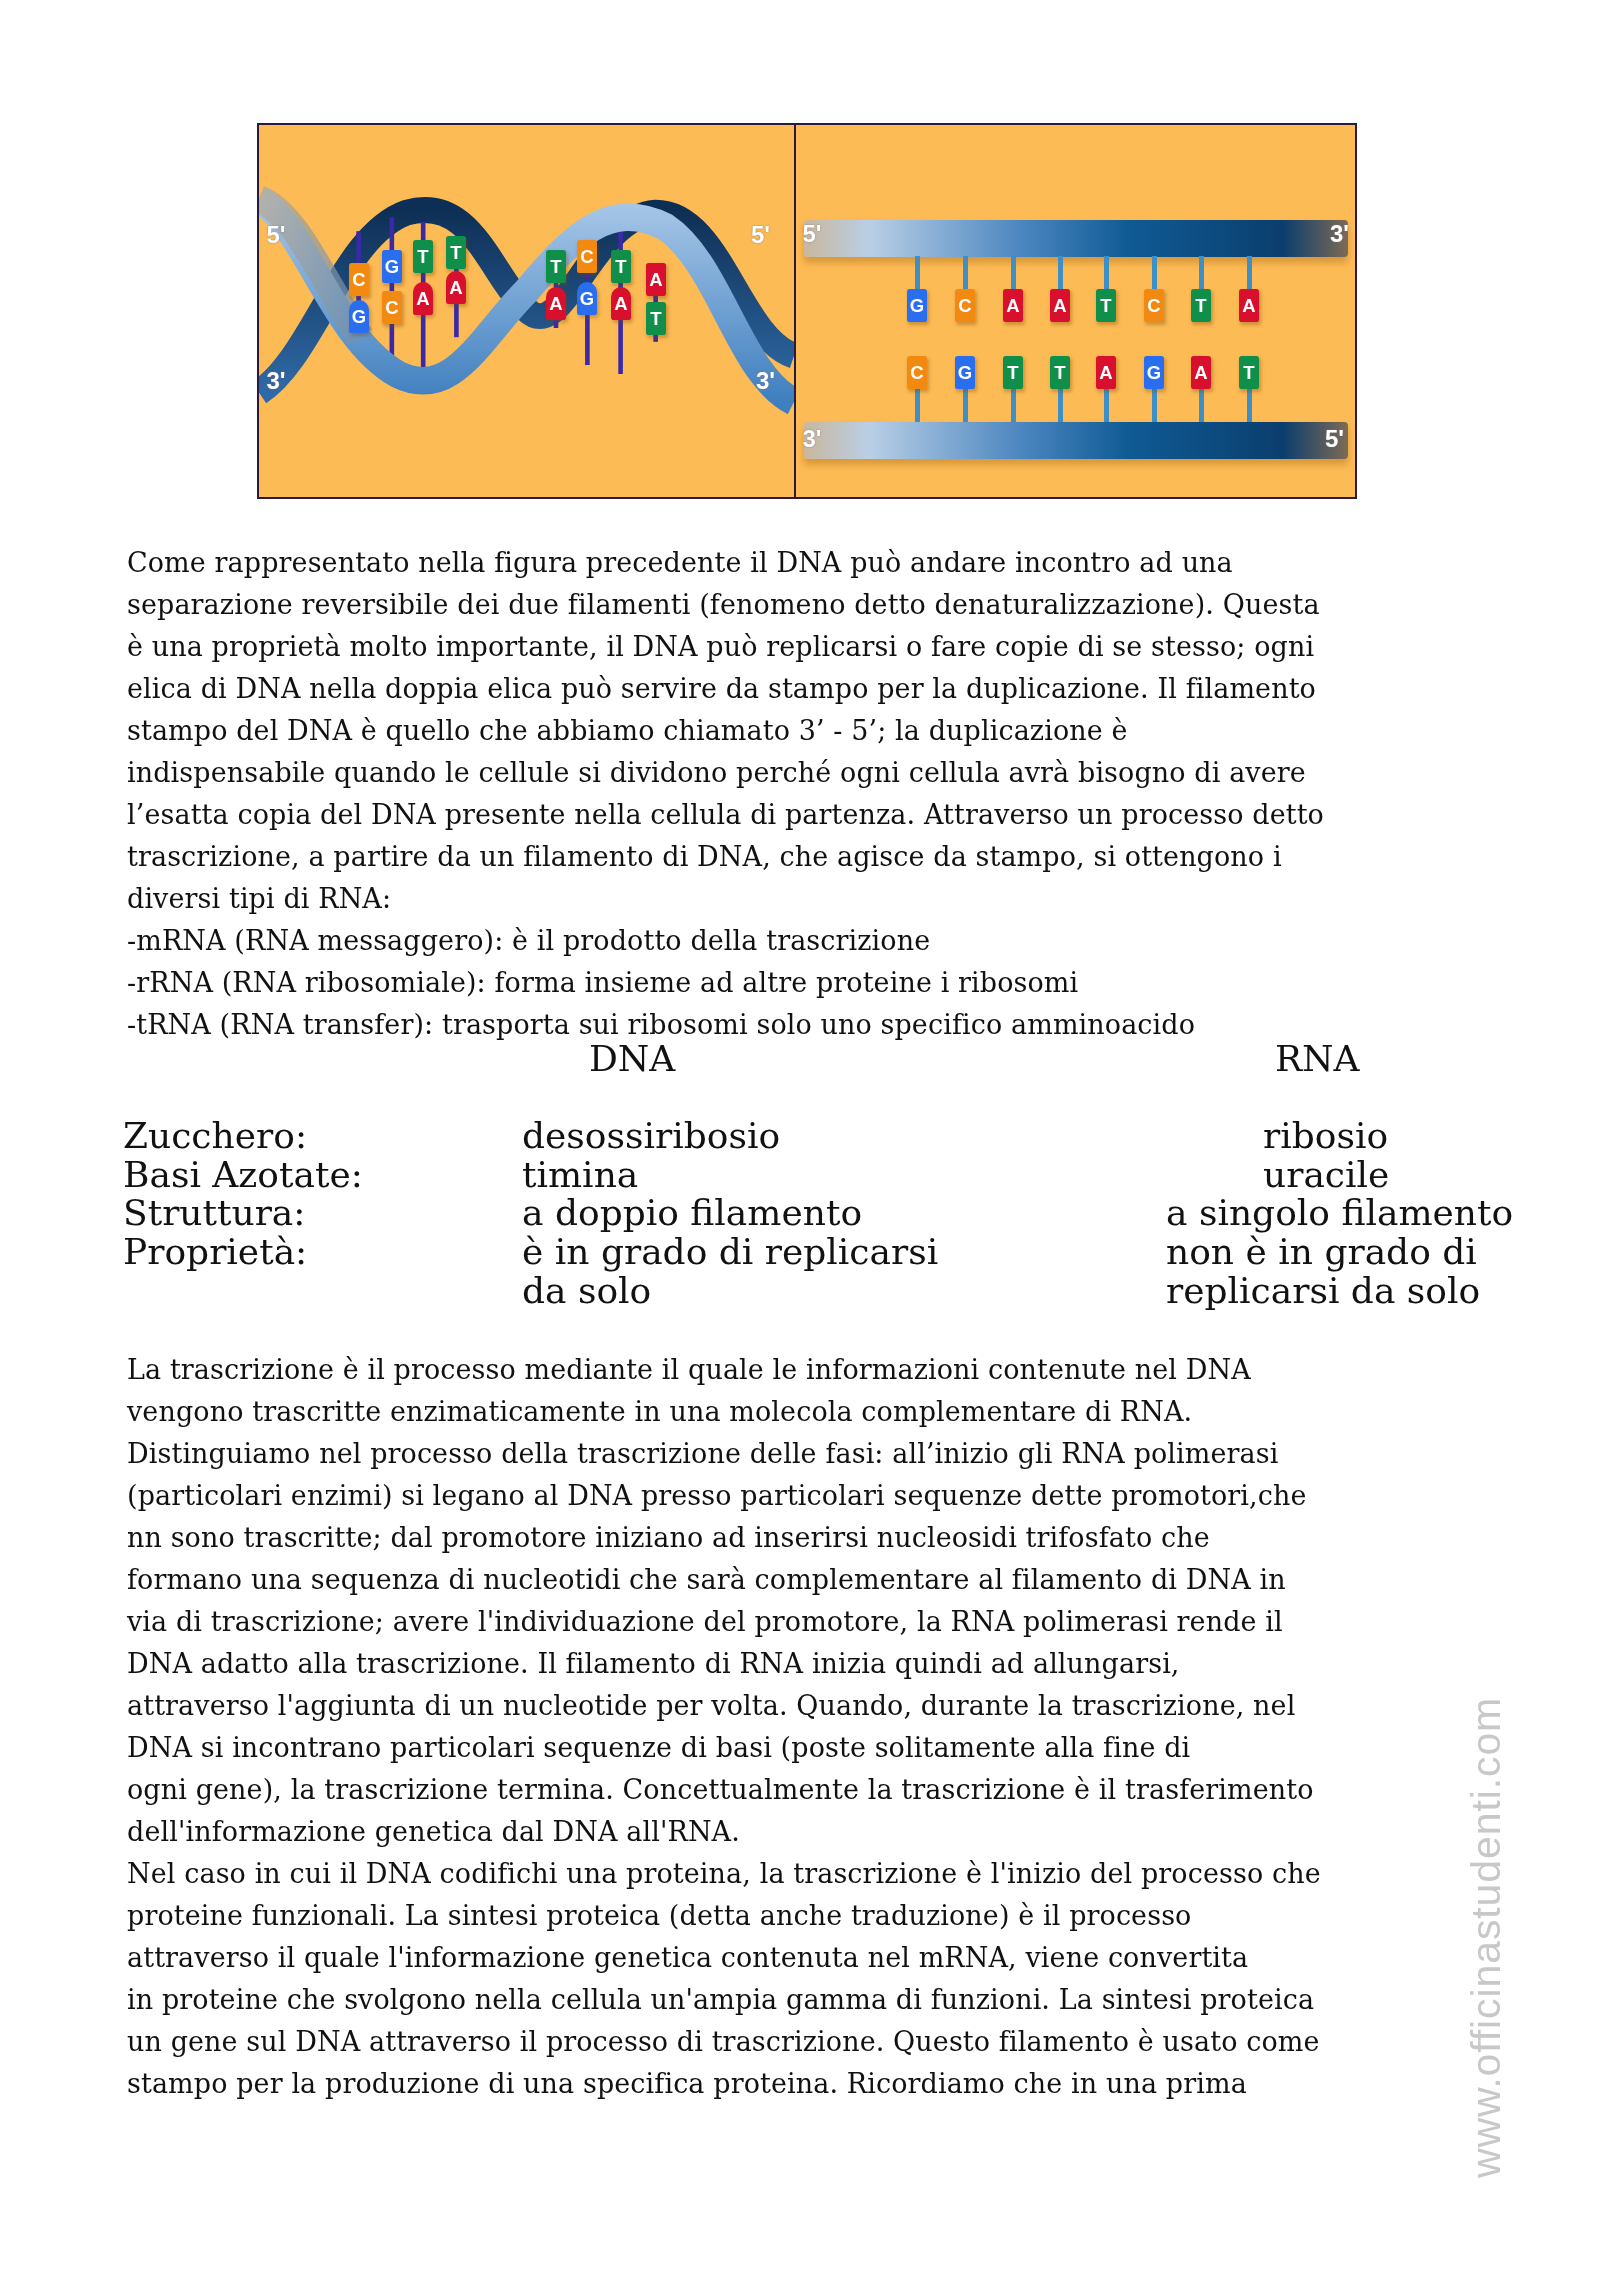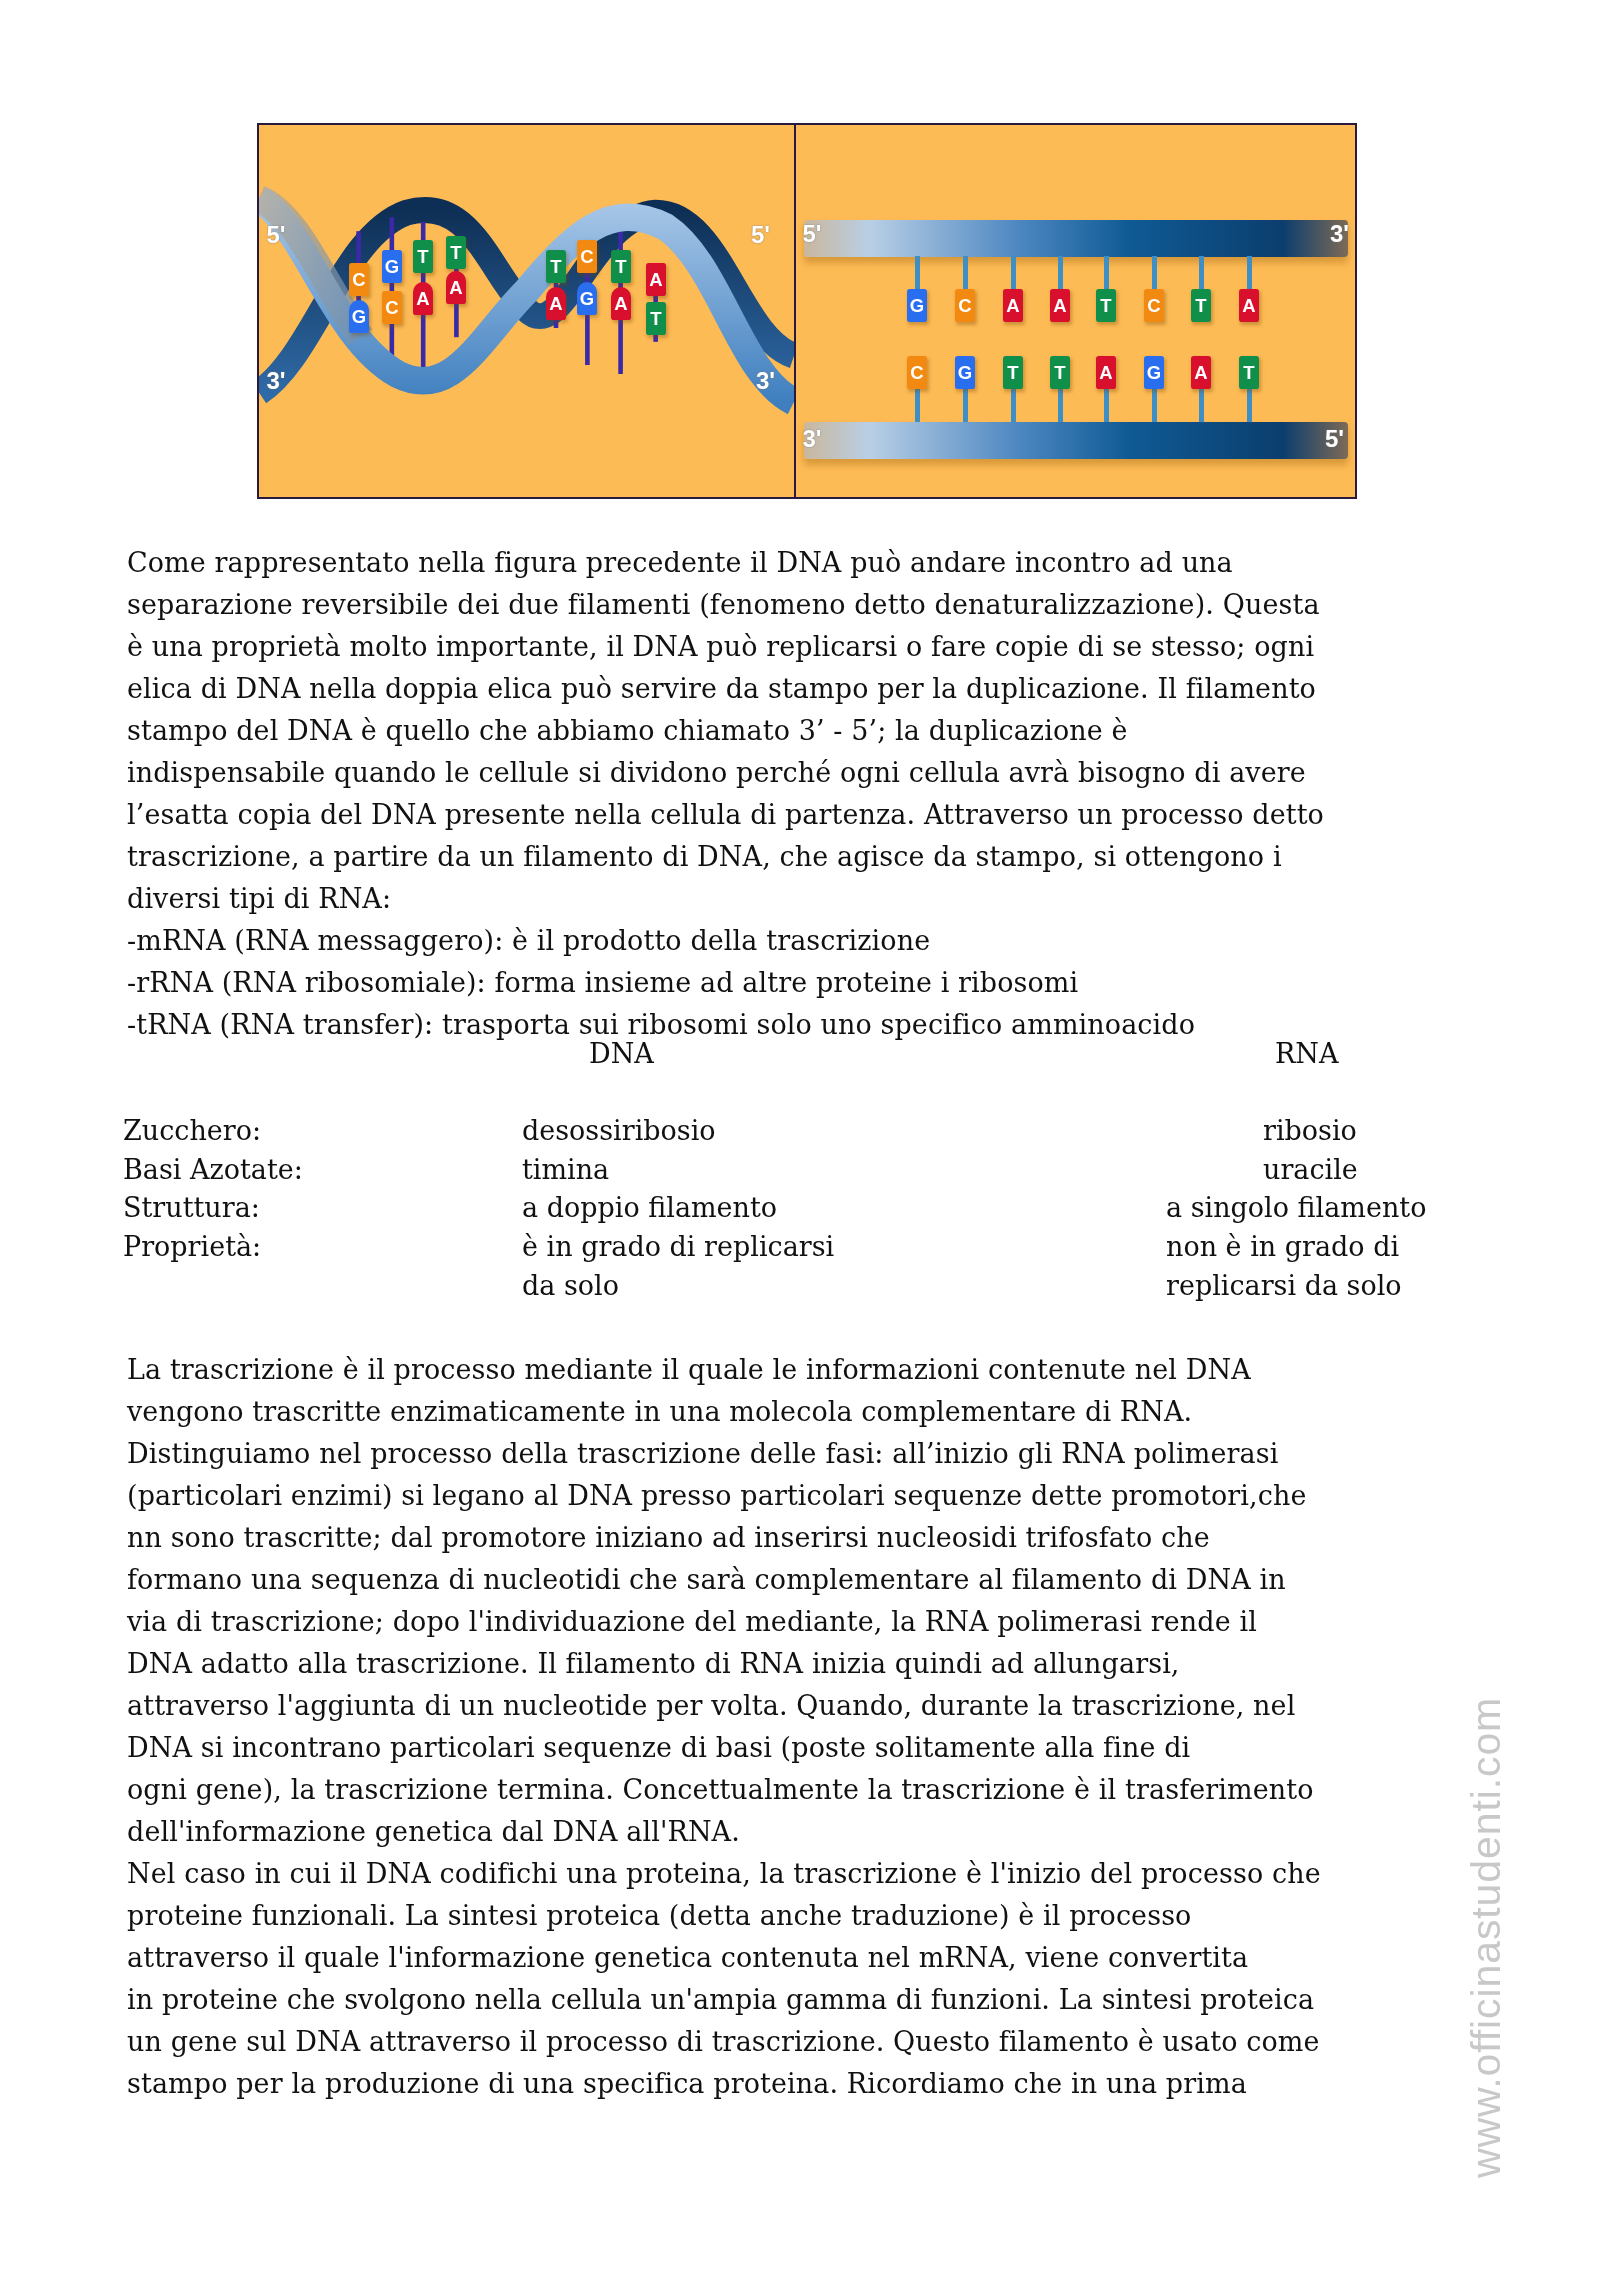--- a/index.html
+++ b/index.html
@@ -16,21 +16,21 @@
           font-family:"Liberation Sans",sans-serif; font-weight:bold; font-size:18.5px;
           display:flex; align-items:center; justify-content:center;
           box-shadow:1.8px 2.8px 3.7px rgba(120,70,0,.35); }
   .strand-bar { position:absolute; left:7.4px; right:7.4px; height:37px; border-radius:3.7px;
                 background:linear-gradient(90deg,#c9b79d 0%,#b9cfe6 12%,#4b86c0 40%,#0f5a94 60%,#0b3e6e 88%,#7d6a55 100%);
                 box-shadow:0 5.5px 7.4px rgba(150,90,10,.35); }
   .stick { position:absolute; width:4.6px; background:#3e8fc6; }
   .text-block { position:absolute; left:123px; width:1375px; font-size:27px; line-height:38px;
                 letter-spacing:0.1px; }
   .text-block p { margin:4px; white-space:nowrap; }
-  .table-row { position:absolute; left:123px; width:1375px; height:38px; font-size:27px; }
+  .table-row { position:absolute; left:123px; width:1375px; height:38px; font-size:36px; }
   .table-row span { position:absolute; top:0; white-space:nowrap; }
   .watermark { position:absolute; left:1463px; top:2178px; transform-origin:0 0; transform:rotate(-90deg);
                font-family:"Liberation Sans",sans-serif; font-size:41px; color:#c8c8c8; letter-spacing:0.9px;
                white-space:nowrap; }
 </style>
 </head>
 <body>
 
 <div class="figure">
 
@@ -184,21 +184,21 @@
   </div>
 </div>
 
 <div class="text-block" style="top:1347px">
   <p>La trascrizione è il processo mediante il quale le informazioni contenute nel DNA</p>
   <p>vengono trascritte enzimaticamente in una molecola complementare di RNA.</p>
   <p>Distinguiamo nel processo della trascrizione delle fasi: all’inizio gli RNA polimerasi</p>
   <p>(particolari enzimi) si legano al DNA presso particolari sequenze dette promotori,che</p>
   <p>nn sono trascritte; dal promotore iniziano ad inserirsi nucleosidi trifosfato che</p>
   <p>formano una sequenza di nucleotidi che sarà complementare al filamento di DNA in</p>
-  <p>via di trascrizione; dopo l'individuazione del mediante, la RNA polimerasi rende il</p>
+  <p>via di trascrizione; avere l'individuazione del promotore, la RNA polimerasi rende il</p>
   <p>DNA adatto alla trascrizione. Il filamento di RNA inizia quindi ad allungarsi,</p>
   <p>attraverso l'aggiunta di un nucleotide per volta. Quando, durante la trascrizione, nel</p>
   <p>DNA si incontrano particolari sequenze di basi (poste solitamente alla fine di</p>
   <p>ogni gene), la trascrizione termina. Concettualmente la trascrizione è il trasferimento</p>
   <p>dell'informazione genetica dal DNA all'RNA.</p>
   <p>Nel caso in cui il DNA codifichi una proteina, la trascrizione è l'inizio del processo che</p>
   <p>proteine funzionali. La sintesi proteica (detta anche traduzione) è il processo</p>
   <p>attraverso il quale l'informazione genetica contenuta nel mRNA, viene convertita</p>
   <p>in proteine che svolgono nella cellula un'ampia gamma di funzioni. La sintesi proteica</p>
   <p>un gene sul DNA attraverso il processo di trascrizione. Questo filamento è usato come</p>

